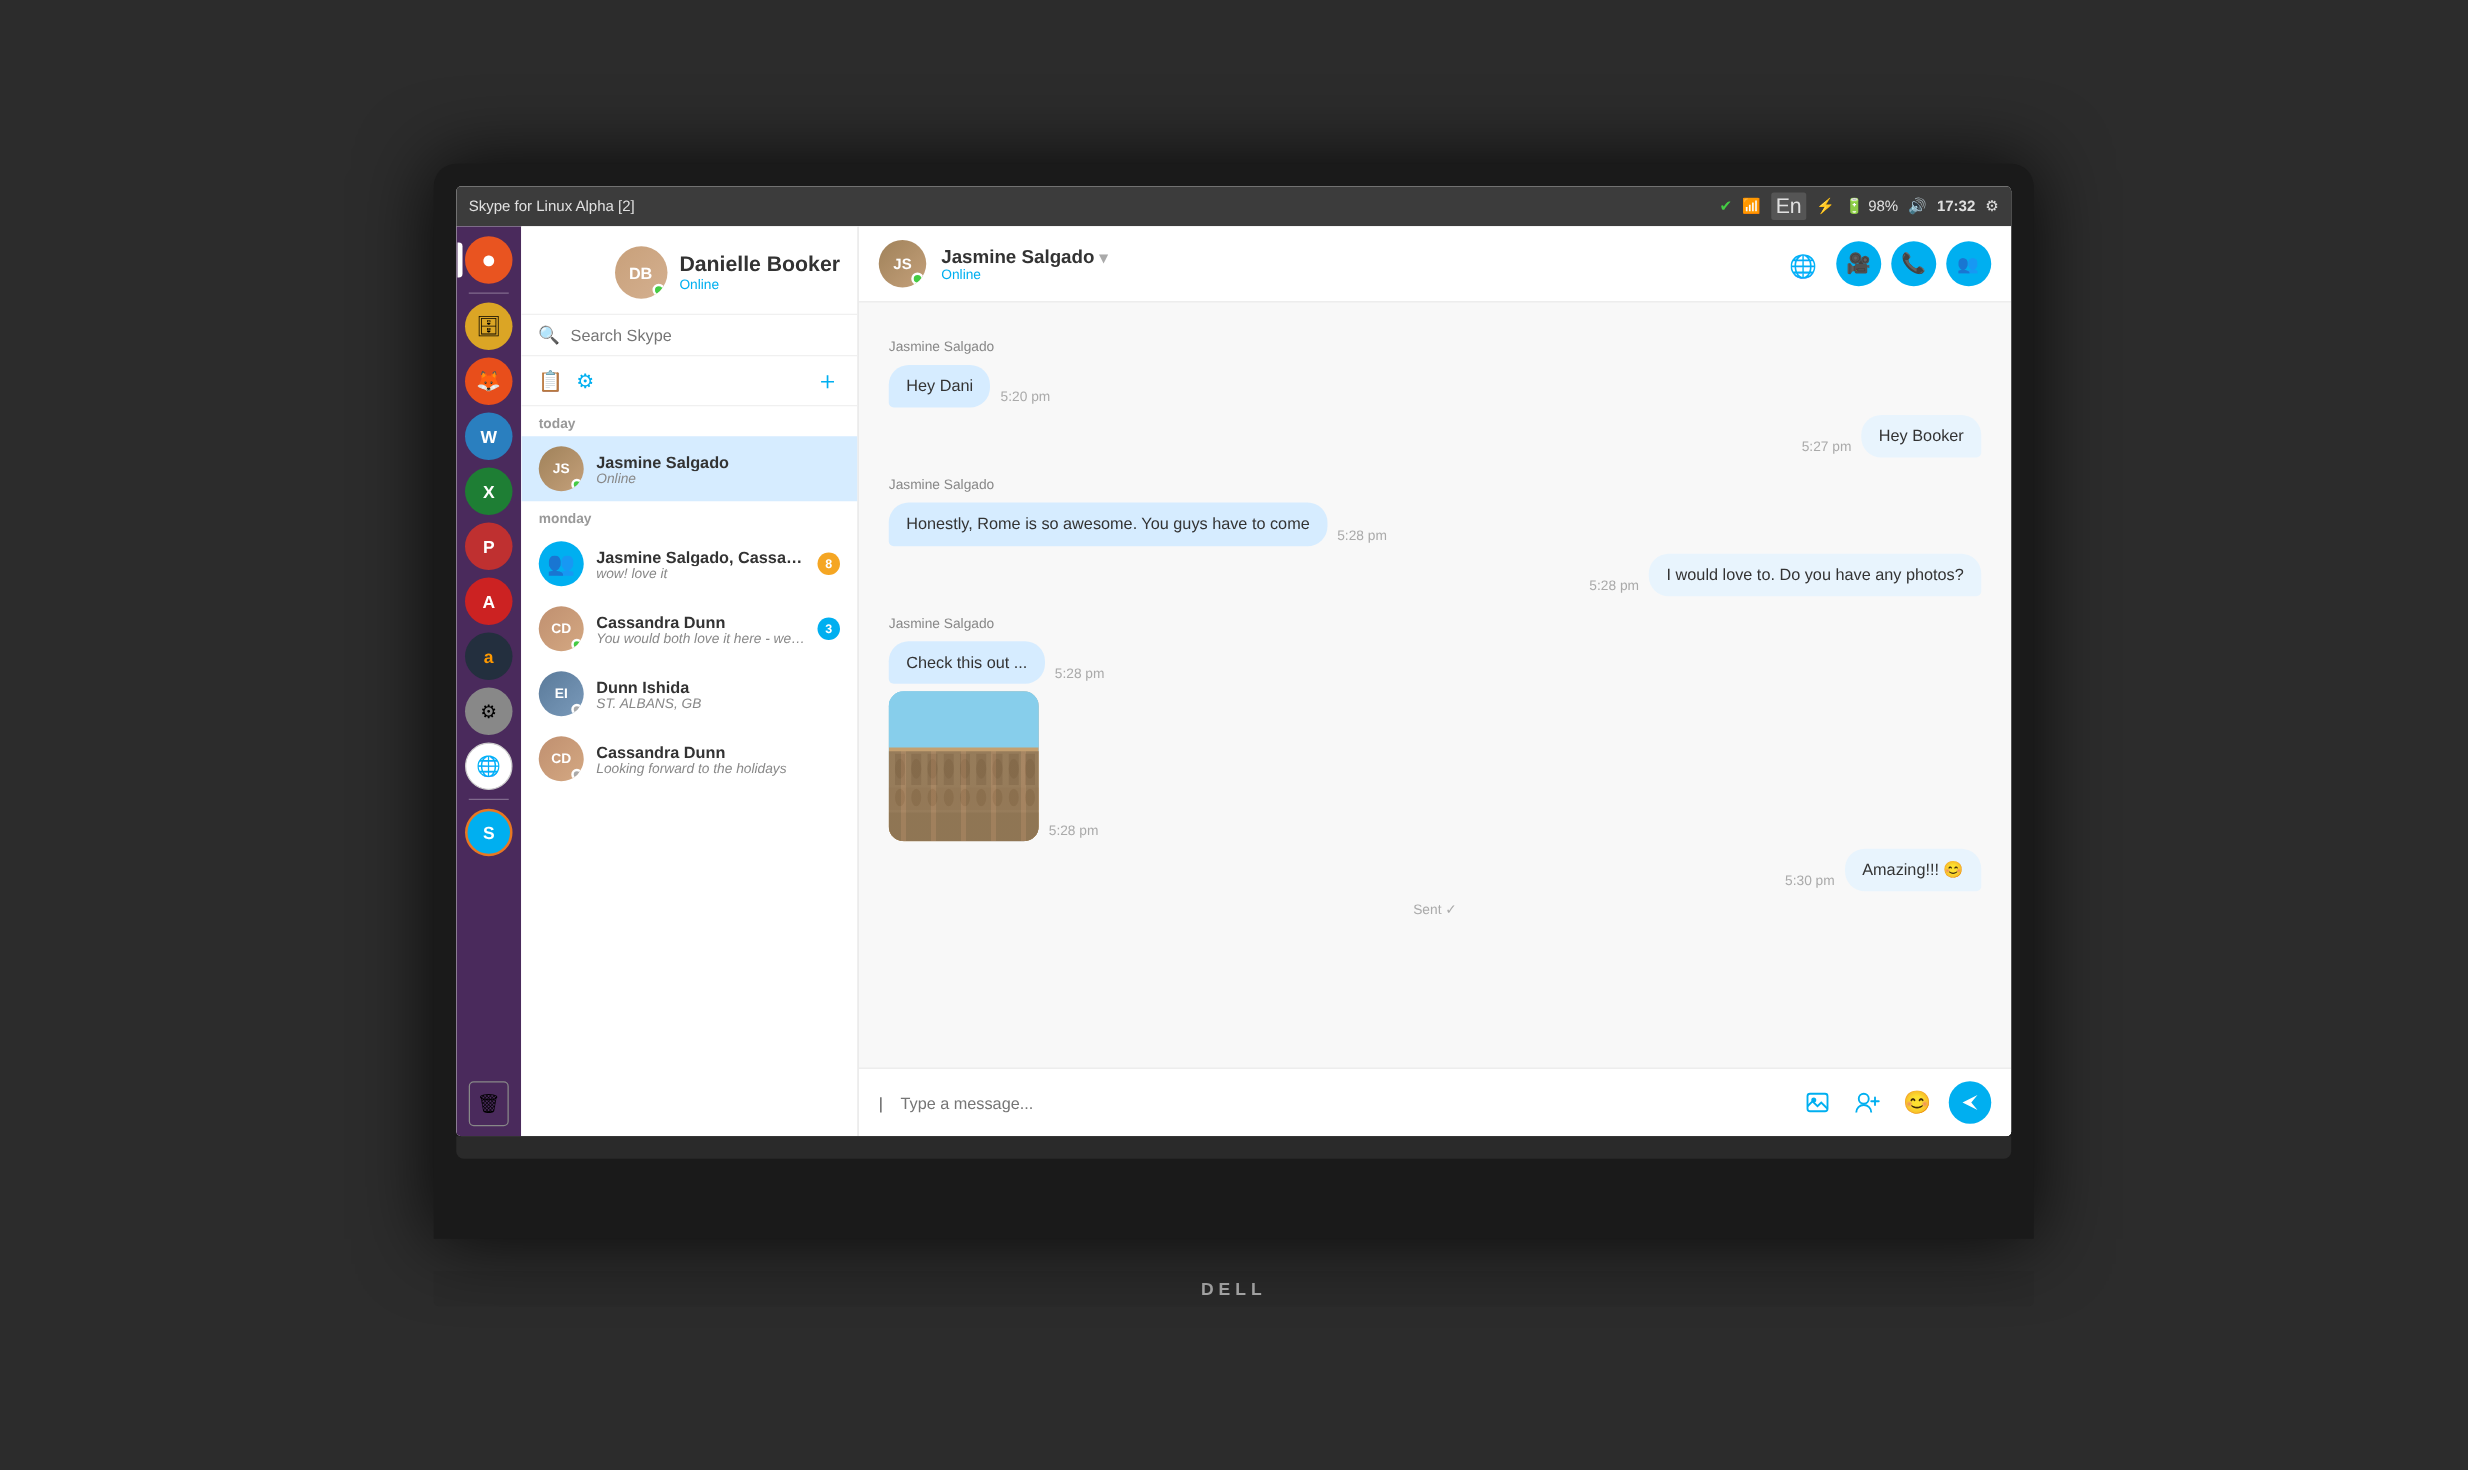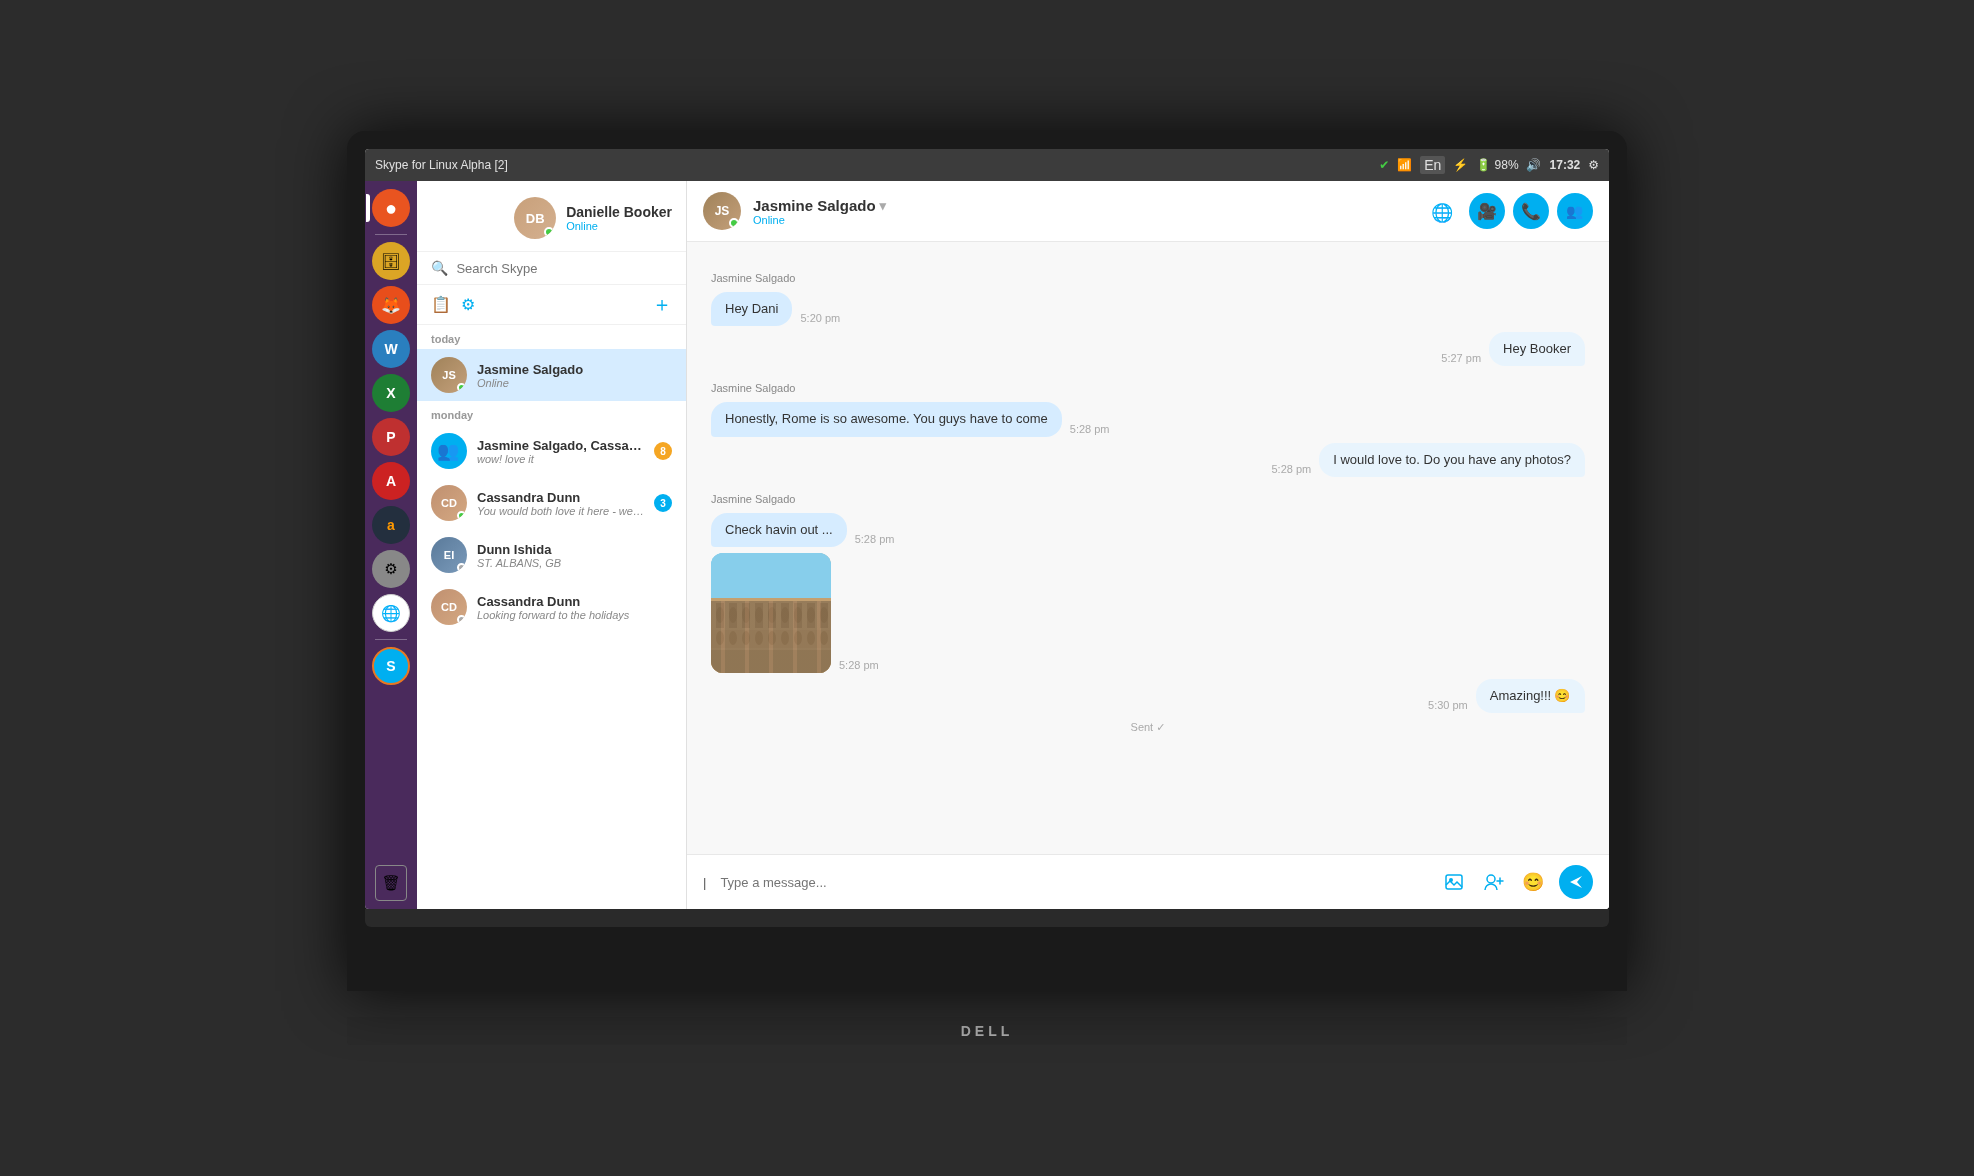--- a/index.html
+++ b/index.html
@@ -156,21 +156,21 @@
       background: #44cc44;
       border-radius: 50%;
       border: 2px solid #fff;
     }
     .profile-info {
       display: flex;
       flex-direction: column;
     }
     .profile-name {
       font-weight: 600;
-      font-size: 14px;
+      font-size: 17px;
       color: #333;
     }
     .profile-status {
       font-size: 11px;
       color: #00aff0;
     }
 
     .search-bar {
       display: flex;
       align-items: center;
@@ -545,21 +545,21 @@
     <div class="screen">
 
       <div class="top-bar">
         <span class="top-bar-title">Skype for Linux Alpha [2]</span>
         <div class="top-bar-right">
 
           <span style="color:#44cc44;">✔</span>
 
           <span>📶</span>
 
-          <span style="background:#555; padding:1px 4px; border-radius:2px; font-size:14px;">En</span>
+          <span style="background:#555; padding:1px 4px; border-radius:2px; font-size:17px;">En</span>
 
           <span>⚡</span>
 
           <span>🔋 <span>98%</span></span>
 
           <span>🔊</span>
 
           <span style="font-weight:600;">17:32</span>
 
           <span style="cursor:pointer;">⚙</span>
@@ -751,21 +751,21 @@
                 <span class="msg-time">5:28 pm</span>
               </div>
 
               <div class="message-line mine">
                 <div class="bubble bubble-me">I would love to. Do you have any photos?</div>
                 <span class="msg-time">5:28 pm</span>
               </div>
 
               <div class="message-sender-label">Jasmine Salgado</div>
               <div class="message-line">
-                <div class="bubble bubble-them">Check havin out ...</div>
+                <div class="bubble bubble-them">Check this out ...</div>
                 <span class="msg-time">5:28 pm</span>
               </div>
 
               <div class="message-line">
                 <div class="photo-bubble">
                   <div class="colosseum">
                     
                     <svg width="120" height="120" viewBox="0 0 120 120" xmlns="http://www.w3.org/2000/svg">
 
                       <rect x="0" y="0" width="120" height="45" fill="#87ceeb"></rect>

